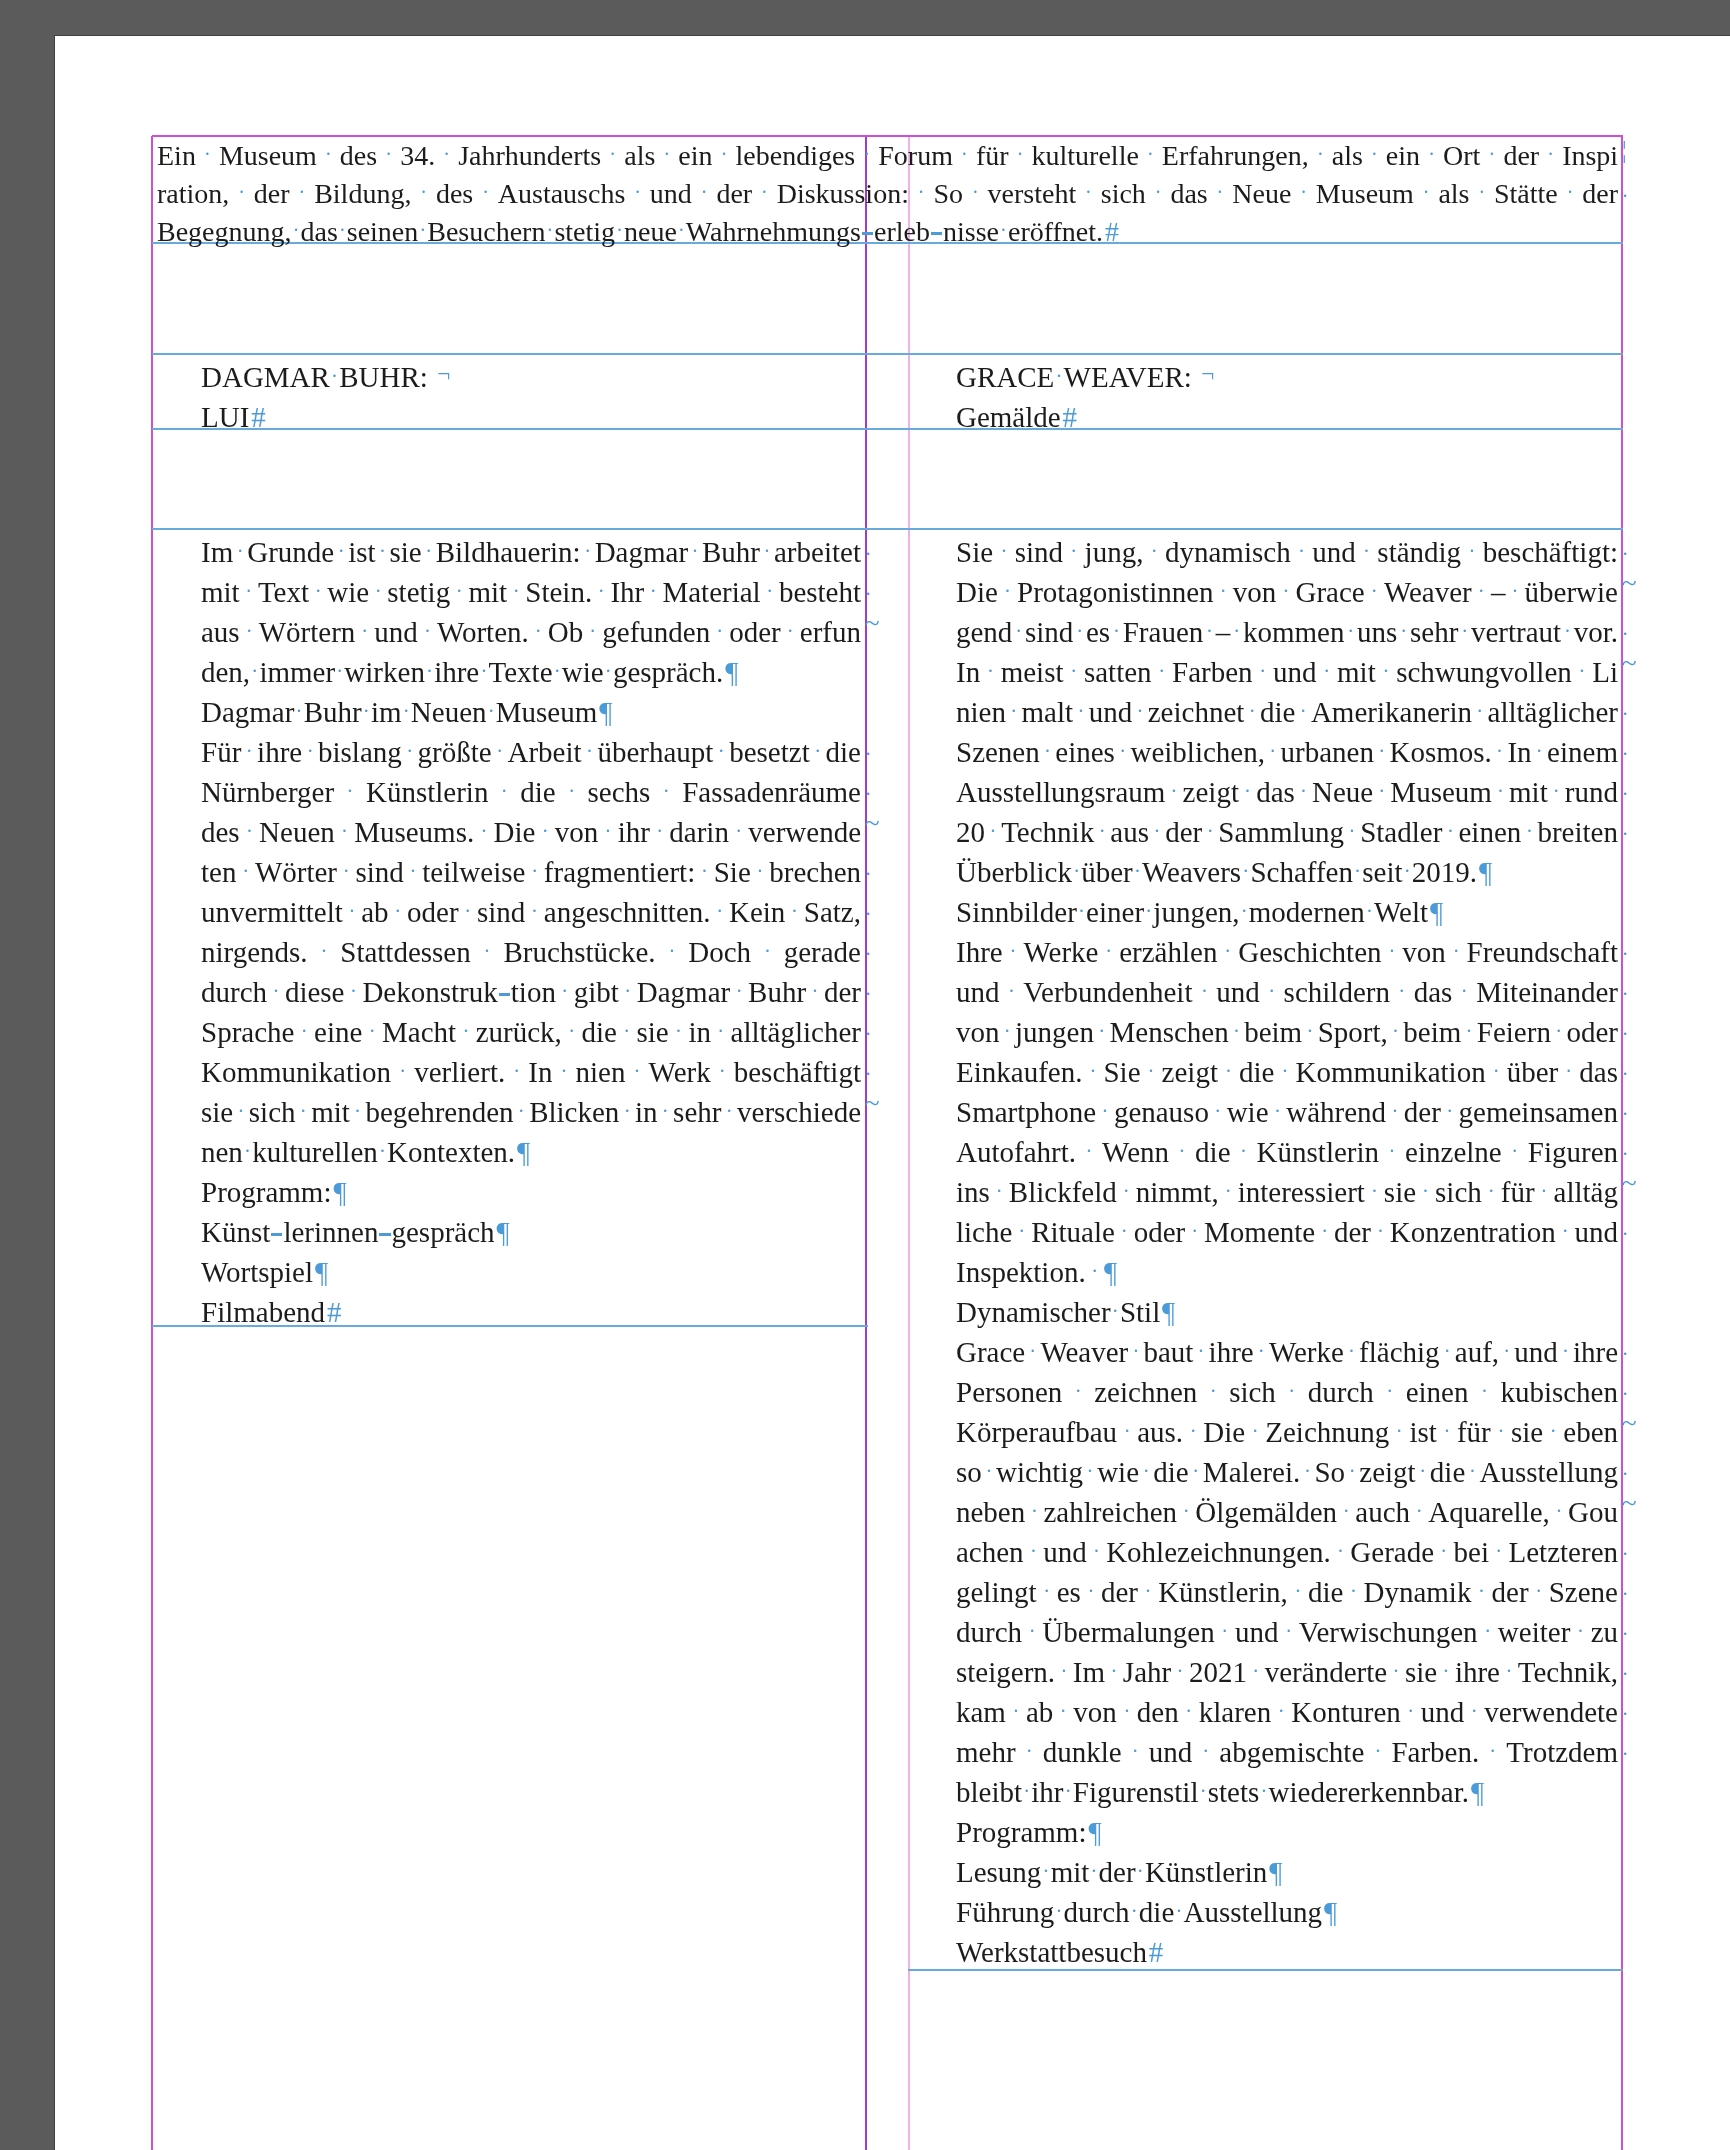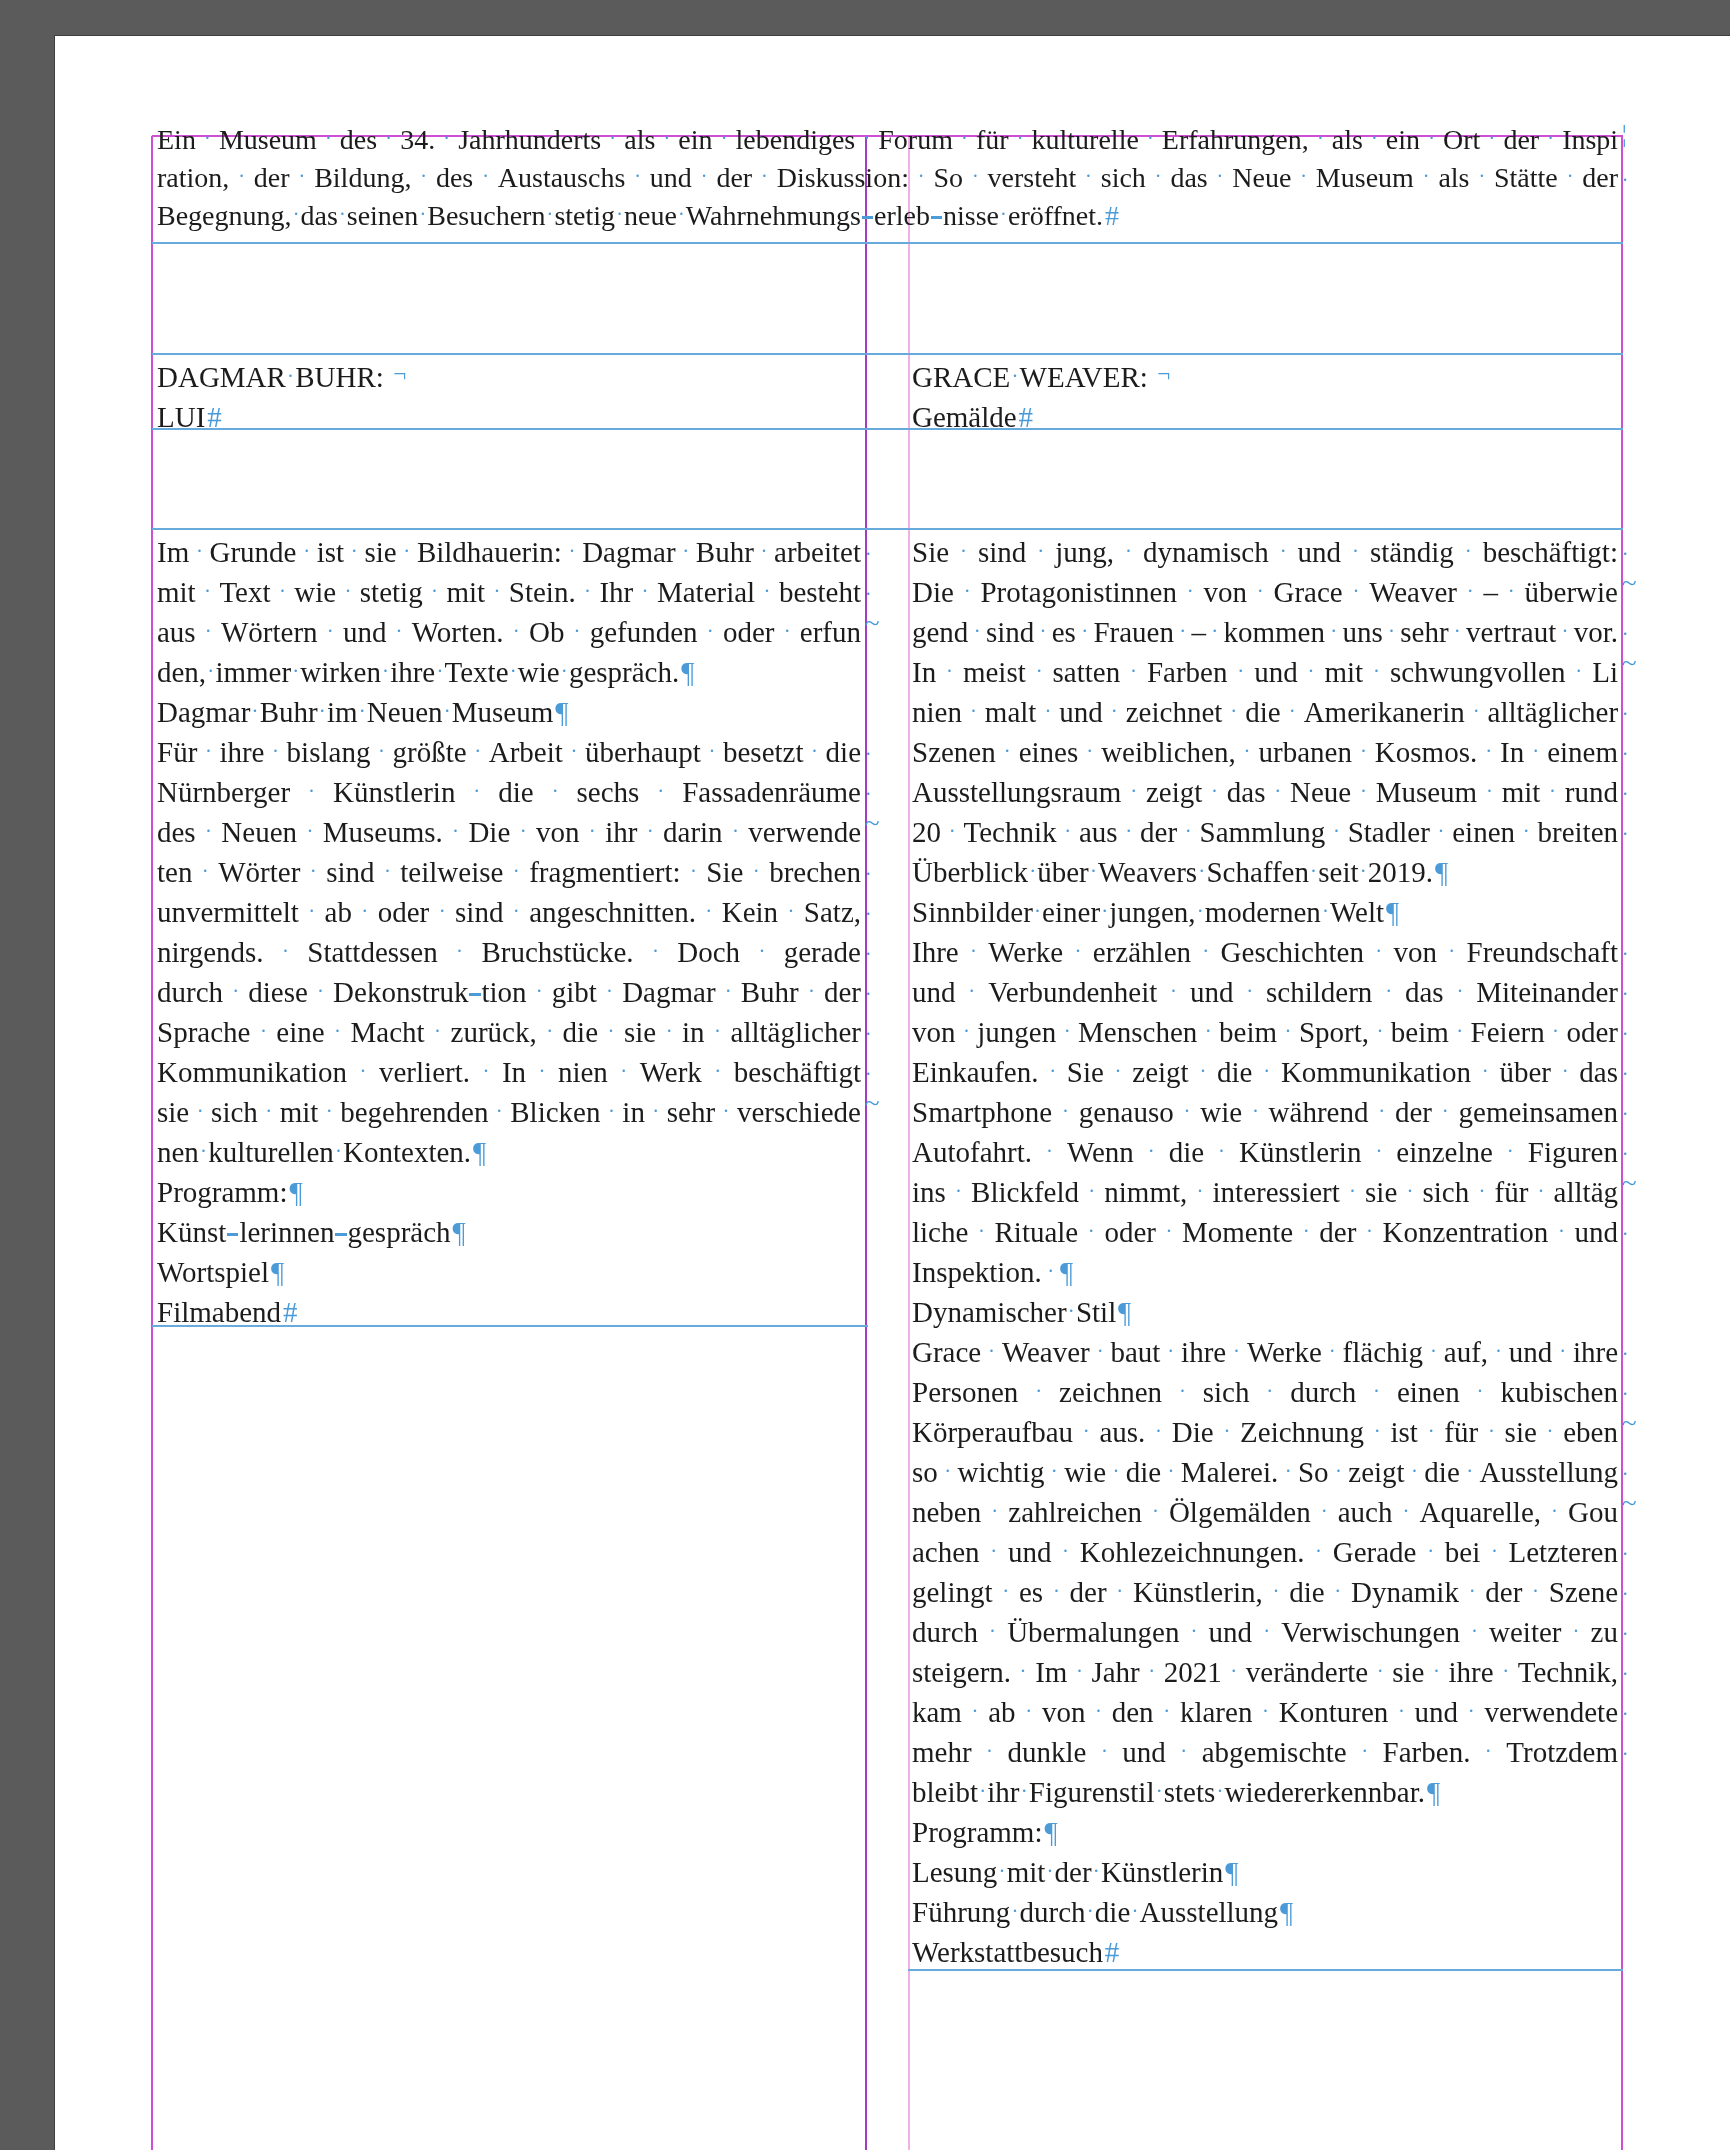--- a/index.html
+++ b/index.html
@@ -33,27 +33,27 @@
   .fedge{position:absolute;height:1.9px;background:var(--frame_edge);z-index:1;}
   .fe-intro-b{left:152px;width:1471px;top:242px;}
   .fe-head-t{left:152px;width:1471px;top:353px;}
   .fe-head-b{left:152px;width:1471px;top:428px;}
   .fe-body-t{left:152px;width:1471px;top:528px;}
   .fe-lbody-b{left:152px;width:716px;top:1325px;}
   .fe-rbody-b{left:908px;width:715px;top:1969px;}
 
   
   .frame{position:absolute;z-index:2;}
-  .f-intro{left:157px;top:121px;width:1461px;font-size:28px;}
+  .f-intro{left:157px;top:137px;width:1461px;font-size:28px;}
   .f-intro .tl{height:38px;line-height:38px;}
   .f-headL{left:157px;top:357px;width:704px;font-size:29px;}
   .f-headR{left:912px;top:357px;width:706px;font-size:29px;}
   .f-bodyL{left:157px;top:532px;width:704px;font-size:29px;}
   .f-bodyR{left:912px;top:532px;width:706px;font-size:29px;}
-  .f-headL .tl,.f-headR .tl,.f-bodyL .tl,.f-bodyR .tl{height:40px;line-height:40px;}
+  .f-headL .tl,.f-headR .tl,.f-bodyL .tl,.f-bodyR .tl{height:40px;line-height:40px;margin-left:44px;}
 
   .tl{display:flex;align-items:baseline;position:relative;}
   .word{flex:0 0 auto;}
   .gap{flex:0 0 auto;min-width:0.32em;display:flex;justify-content:center;}
   .tl.just .gap{flex:1 1 auto;}
   .sdot{display:inline-block;color:var(--hidden_char);font-size:0.72em;transform:translateY(-0.18em);}
   .hc{color:var(--hidden_char);margin-left:1.9px;flex:0 0 auto;}
   .brk{margin-left:9.4px;font-size:0.8em;position:relative;top:-0.28em;}
   .presp{margin-left:5.6px;margin-right:3.8px;font-size:0.72em;position:relative;top:-0.18em;}
   .hang{position:absolute;left:100%;margin-left:3.8px;color:var(--hidden_char);}

